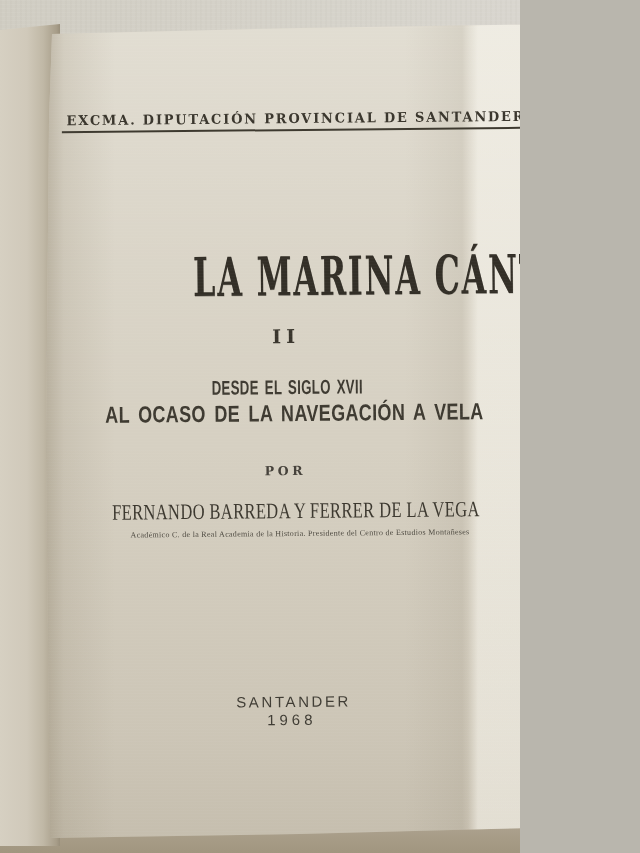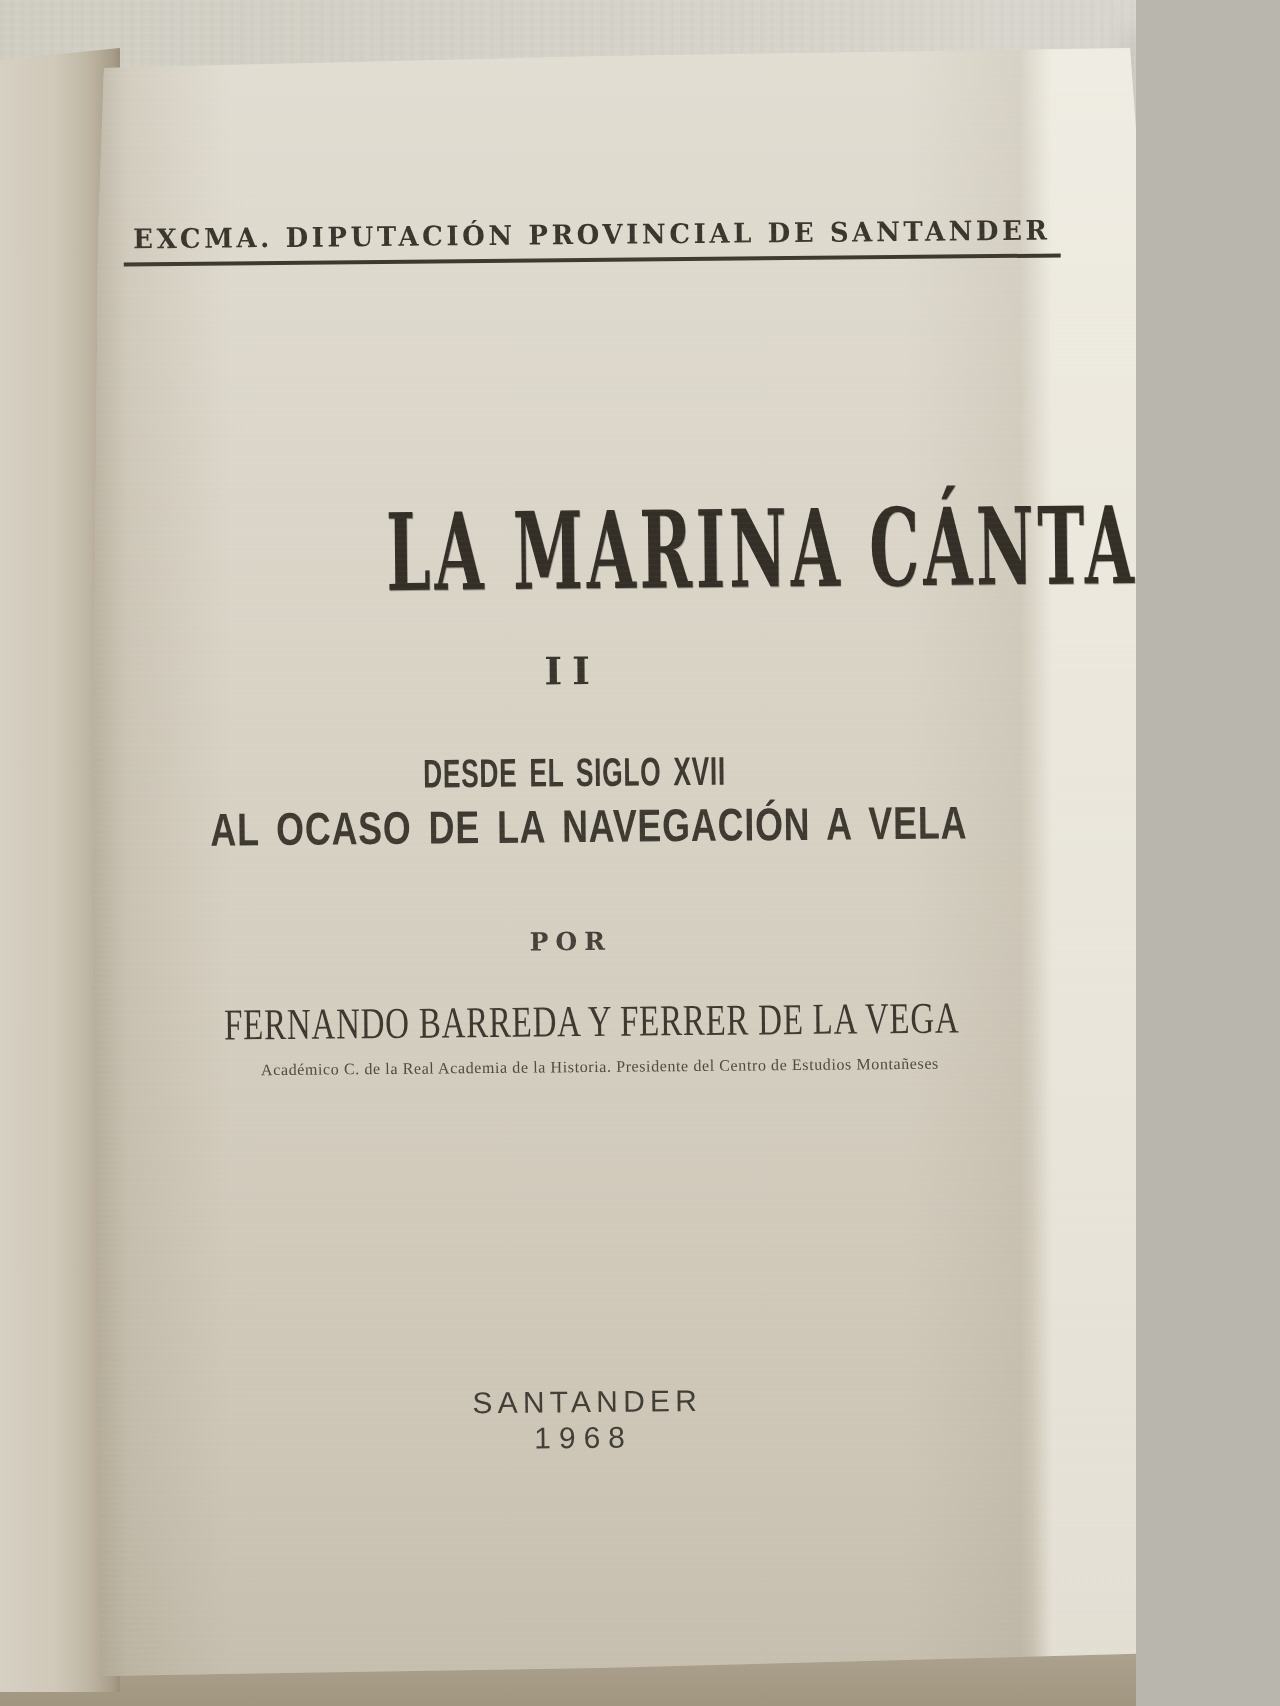--- a/index.html
+++ b/index.html
@@ -1,18 +1,18 @@
 <!DOCTYPE html>
 <html><head>
 <meta charset="utf-8">
 <style>
   html,body{margin:0;padding:0;background:#b9b6ad;}
   .photo{
     position:relative;
-    width:568px;height:853px;
+    width:520px;height:853px;
     overflow:hidden;
     background:#d3d0c7;
     font-family:"DejaVu Serif", serif;
   }
   
   .wall{position:absolute;inset:0;
     background:
       linear-gradient(90deg, #d0cdc3 0%, #d4d1c8 40%, #d7d4cc 75%, #d9d6cf 100%);
   }
   .wall::after{content:"";position:absolute;inset:0;opacity:.6;

